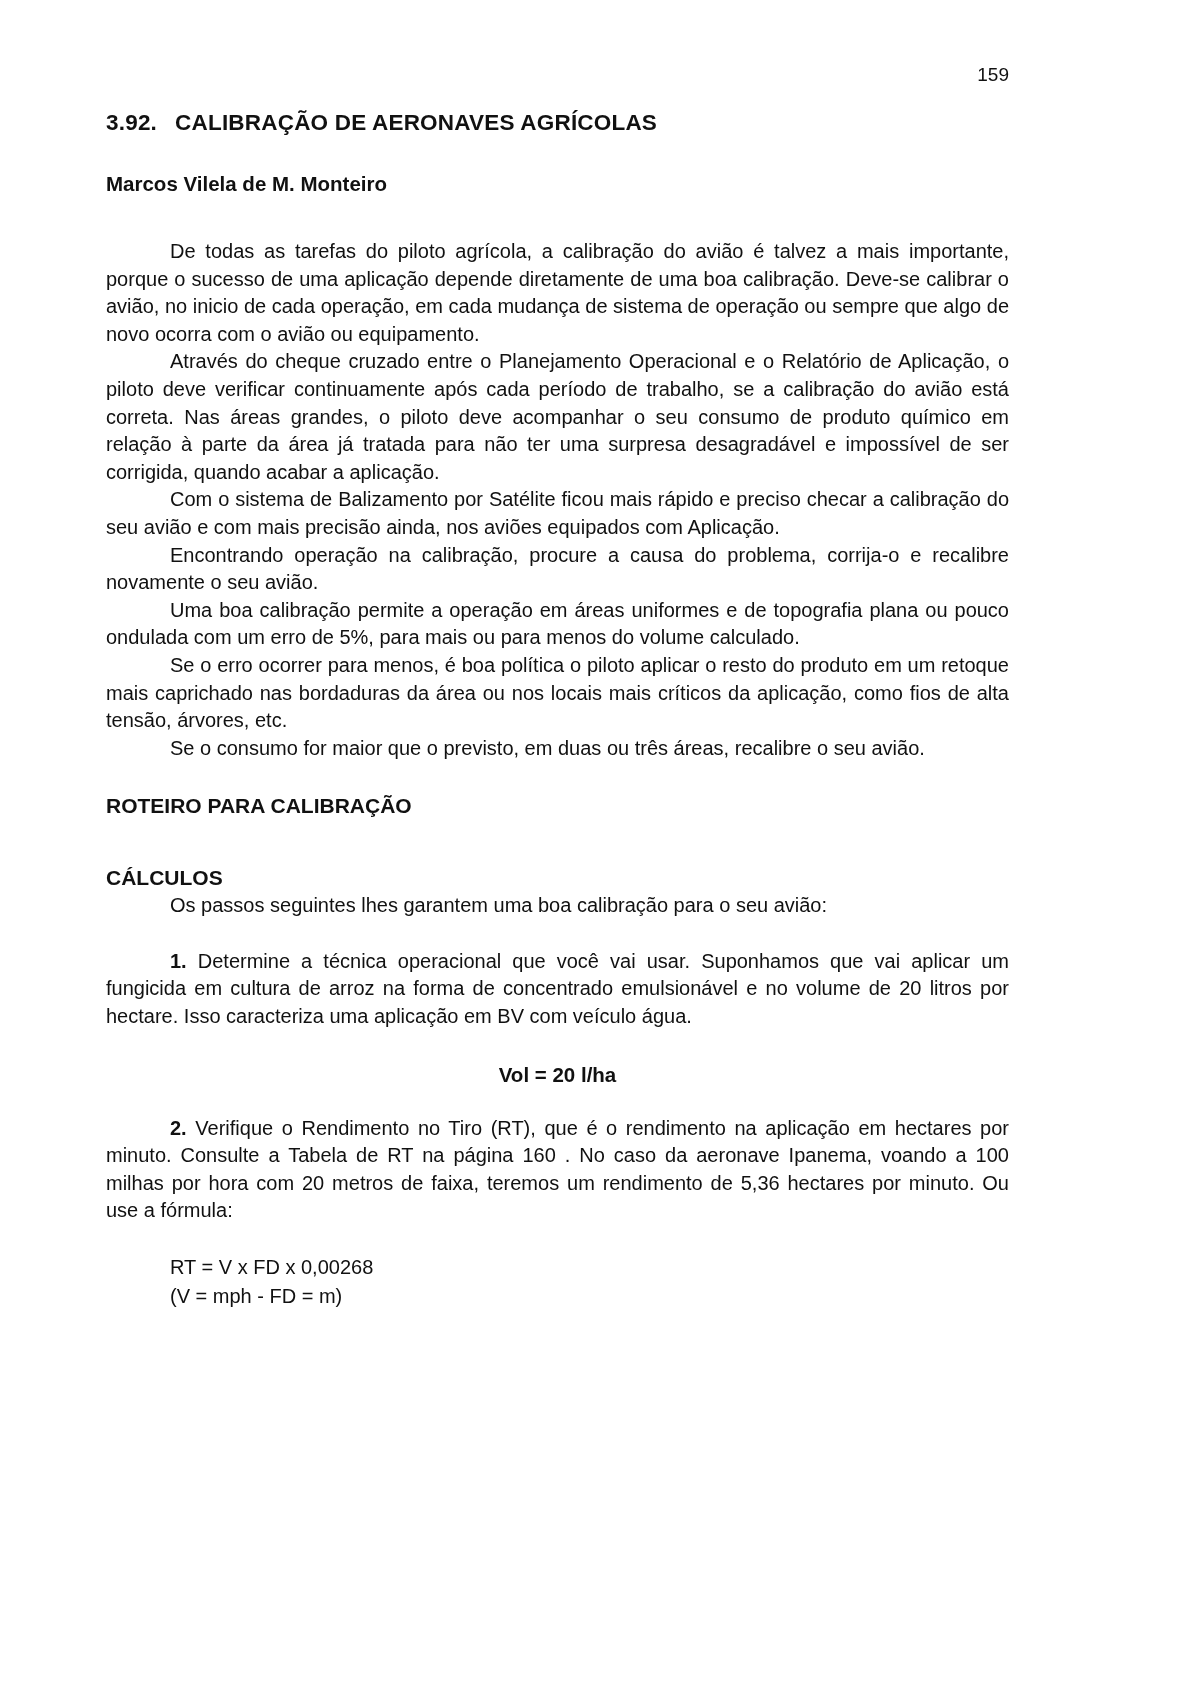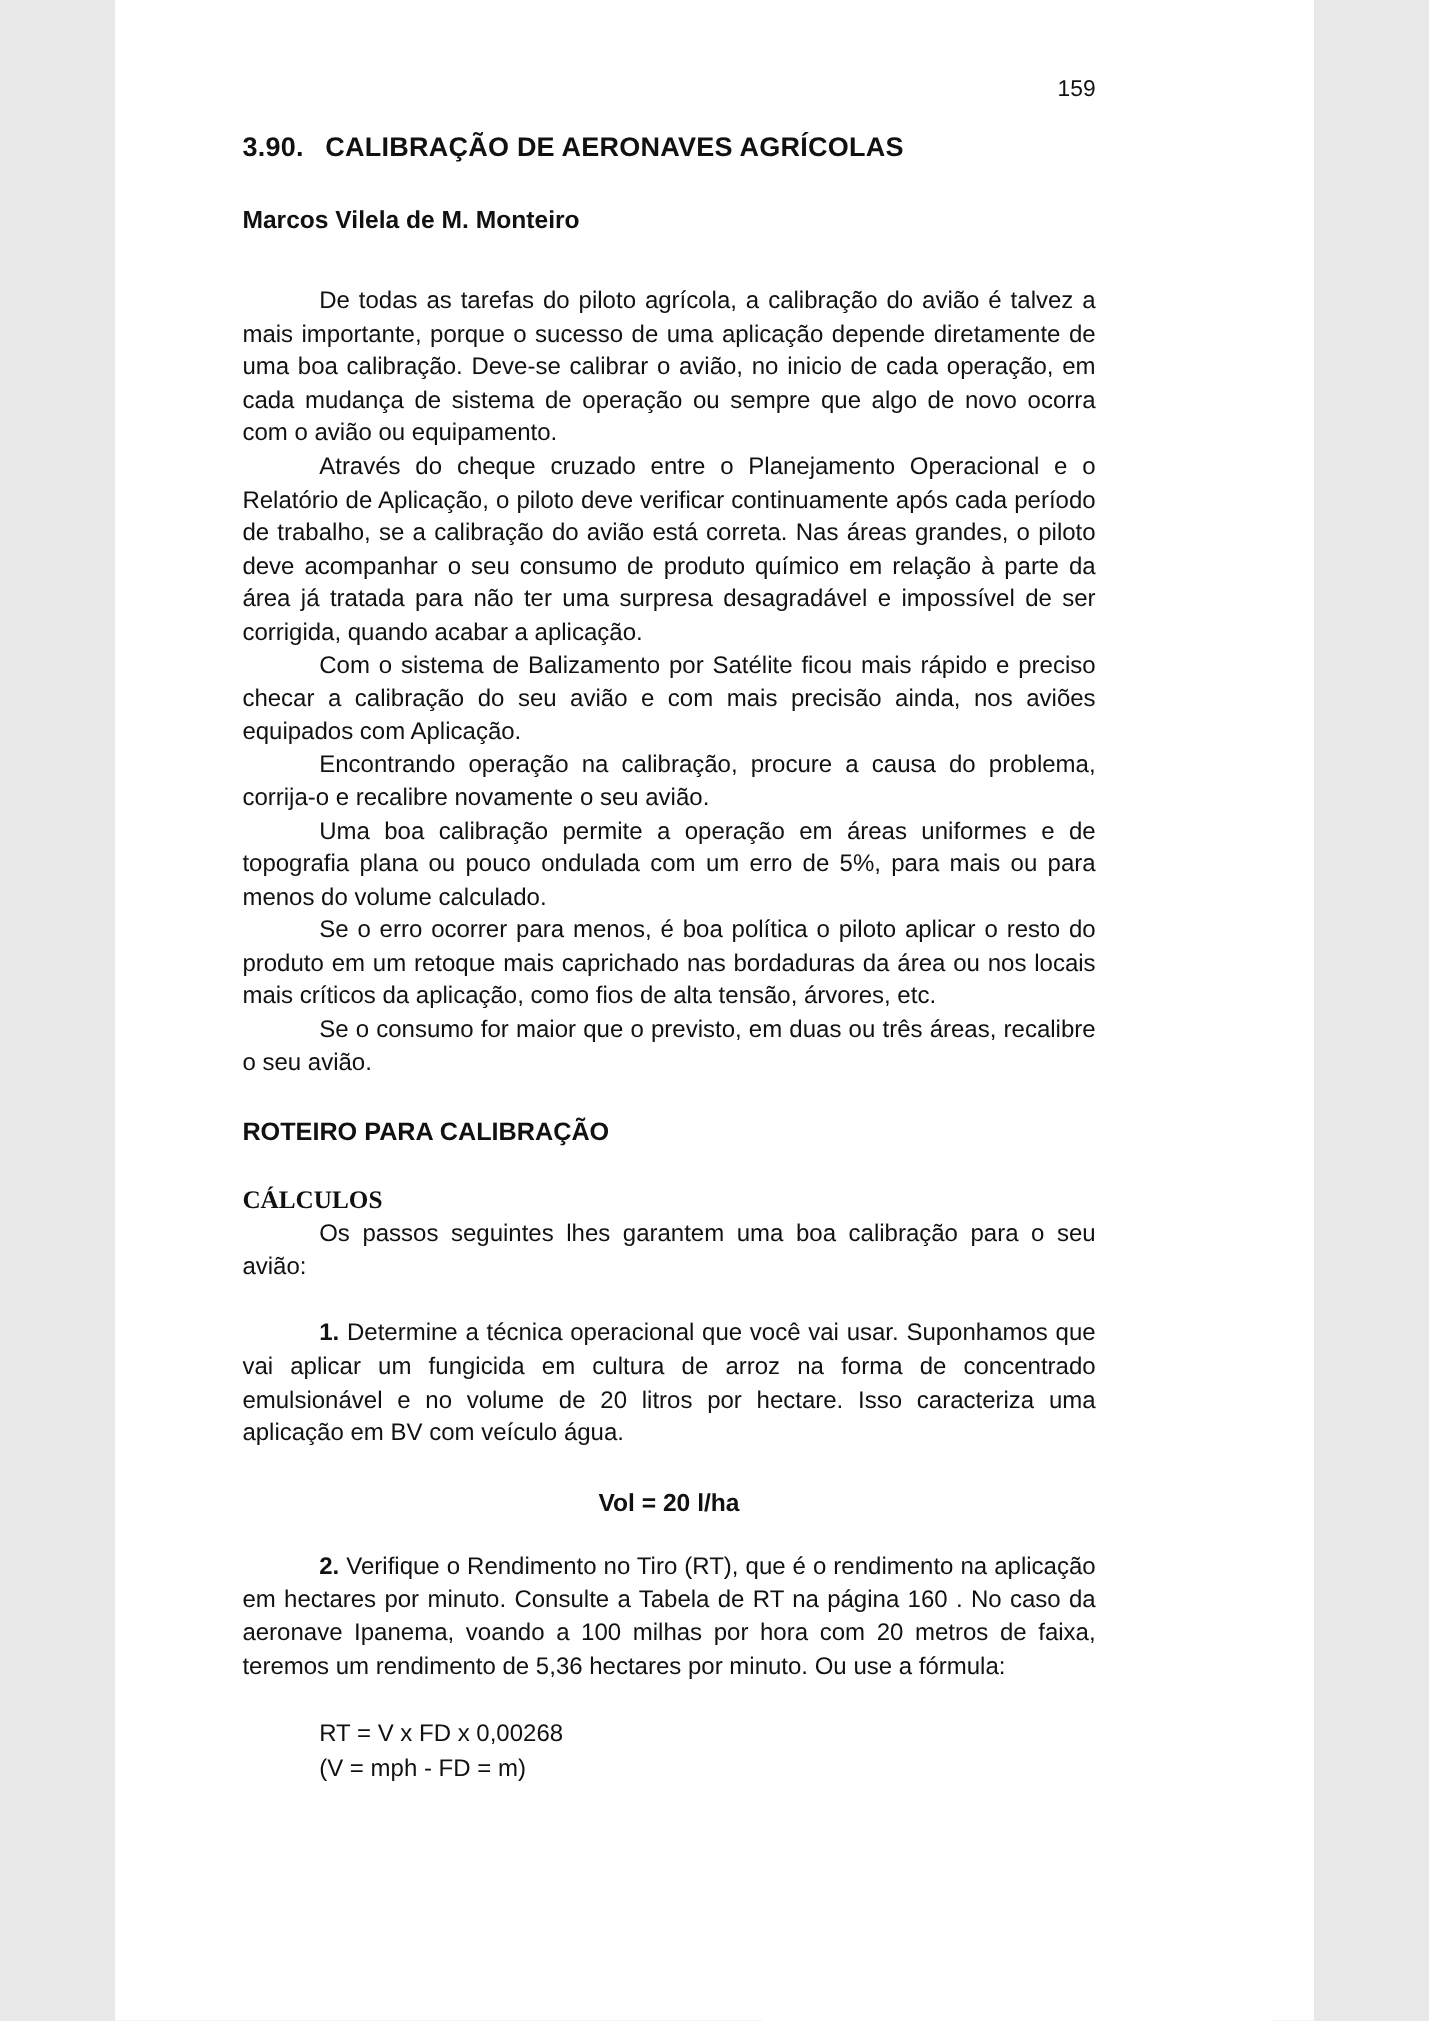--- a/index.html
+++ b/index.html
@@ -1,18 +1,18 @@
 <!DOCTYPE html>
 <html><head>
 <meta charset="utf-8">
 <style>
   * { margin: 0; padding: 0; box-sizing: border-box; }
   html, body { background: #e8e8e8; }
   .page {
-    width: 999px;
+    width: 1191px;
     height: 1684px;
     margin: 0 auto;
     background: #ffffff;
     color: #111111;
     font-family: "Liberation Sans", sans-serif;
     padding: 64px 182px 0 106px;
     overflow: hidden;
   }
   .page-number {
     text-align: right;
@@ -35,21 +35,21 @@
     font-size: 20px;
     line-height: 27.6px;
     text-align: justify;
     text-indent: 64px;
   }
   .heading {
     font-size: 21px;
     font-weight: bold;
   }
   .heading-roteiro { margin-top: 32px; }
-  .heading-calculos { margin-top: 32px; margin-bottom: 2px; font-family: Liberation Serif, serif; }
+  .heading-calculos { margin-top: 48px; margin-bottom: 2px; }
   .step { margin-top: 28px; }
   .step-num { font-weight: bold; }
   .formula-center {
     text-align: center;
     font-weight: bold;
     font-size: 20.5px;
     margin-top: 32px;
     margin-bottom: 12px;
   }
   .formula-block {
@@ -59,21 +59,21 @@
     line-height: 29px;
   }
 </style>
 </head>
 <body>
 
 <div class="page">
 
   <div class="page-number">159</div>
 
-  <h1 class="doc-title"><span>3.90.</span><span class="title-text">CALIBRAÇÃO DE AERONAVES AGRÍCOLAS</span></h1>
+  <h1 class="doc-title"><span>3.92.</span><span class="title-text">CALIBRAÇÃO DE AERONAVES AGRÍCOLAS</span></h1>
 
   <div class="author">Marcos Vilela de M. Monteiro</div>
 
   <p class="body-para">De todas as tarefas do piloto agrícola, a calibração do avião é talvez a mais importante, porque o sucesso de uma aplicação depende diretamente de uma boa calibração. Deve-se calibrar o avião, no inicio de cada operação, em cada mudança de sistema de operação ou sempre que algo de novo ocorra com o avião ou equipamento.</p>
   <p class="body-para">Através do cheque cruzado entre o Planejamento Operacional e o Relatório de Aplicação, o piloto deve verificar continuamente após cada período de trabalho, se a calibração do avião está correta. Nas áreas grandes, o piloto deve acompanhar o seu consumo de produto químico em relação à parte da área já tratada para não ter uma surpresa desagradável e impossível de ser corrigida, quando acabar a aplicação.</p>
   <p class="body-para">Com o sistema de Balizamento por Satélite ficou mais rápido e preciso checar a calibração do seu avião e com mais precisão ainda, nos aviões equipados com Aplicação.</p>
   <p class="body-para">Encontrando operação na calibração, procure a causa do problema, corrija-o e recalibre novamente o seu avião.</p>
   <p class="body-para">Uma boa calibração permite a operação em áreas uniformes e de topografia plana ou pouco ondulada com um erro de 5%, para mais ou para menos do volume calculado.</p>
   <p class="body-para">Se o erro ocorrer para menos, é boa política o piloto aplicar o resto do produto em um retoque mais caprichado nas bordaduras da área ou nos locais mais críticos da aplicação, como fios de alta tensão, árvores, etc.</p>
   <p class="body-para">Se o consumo for maior que o previsto, em duas ou três áreas, recalibre o seu avião.</p>

